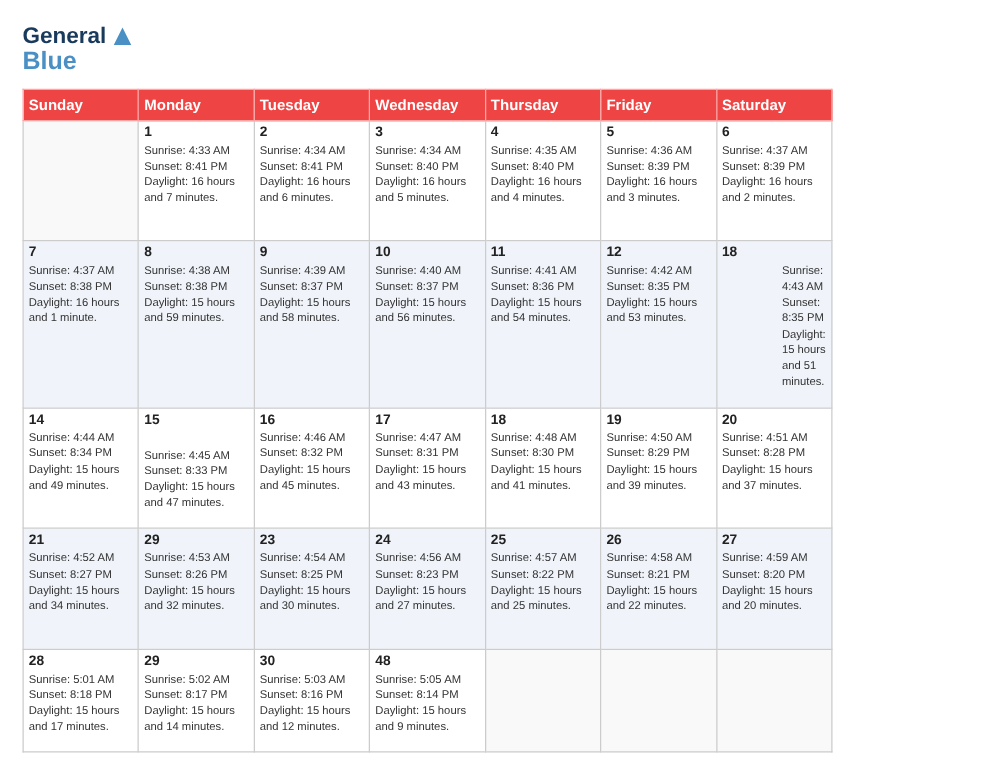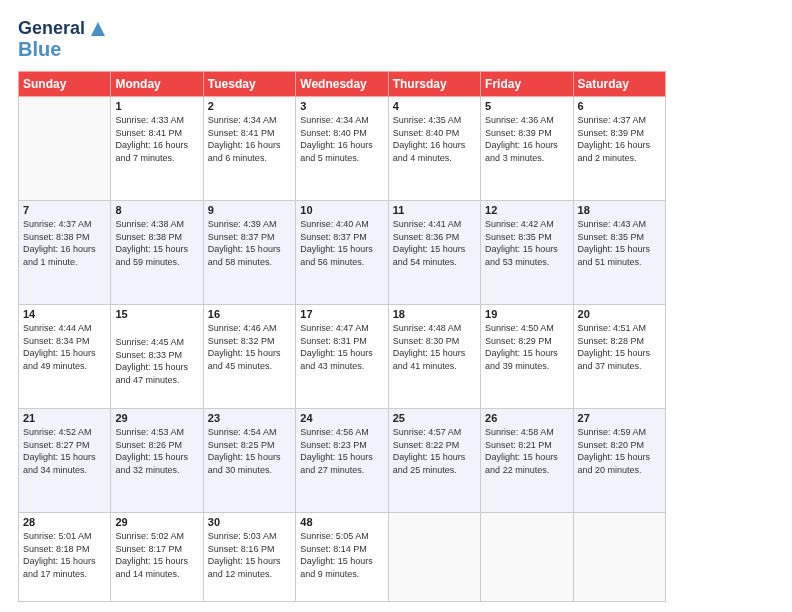--- a/index.html
+++ b/index.html
@@ -204,21 +204,21 @@
           </td>
           <td>
             <div class="day-number">12</div>
             <div class="day-info" style="white-space: pre-line;">Sunrise: 4:42 AM
 Sunset: 8:35 PM
 Daylight: 15 hours
 and 53 minutes.</div>
           </td>
           <td>
             <div class="day-number">18</div>
-            <div class="day-info" style="white-space: pre-line;">Sunrise: 4:43 AM
+            <div class="day-info" style="white-space: pre-line; margin-left: 48px;">Sunrise: 4:43 AM
 Sunset: 8:35 PM
 Daylight: 15 hours
 and 51 minutes.</div>
           </td>
         </tr>
         <tr>
           <td>
             <div class="day-number">14</div>
             <div class="day-info" style="white-space: pre-line;">Sunrise: 4:44 AM
 Sunset: 8:34 PM

